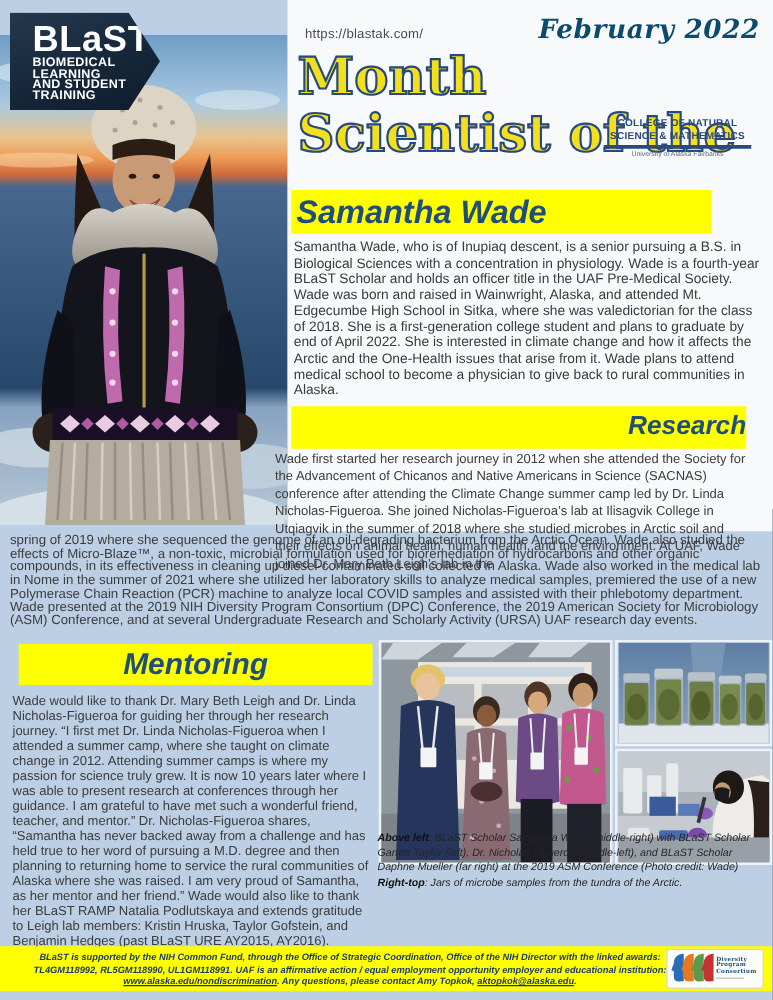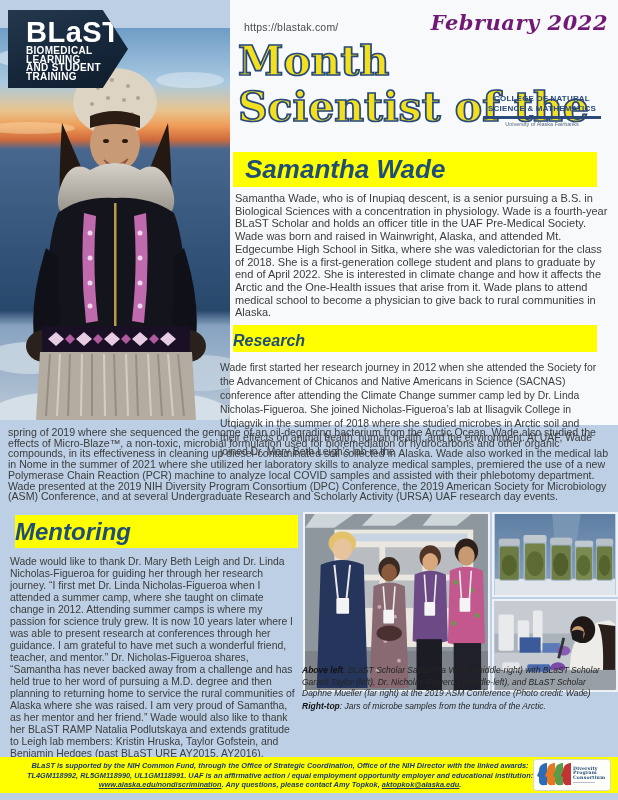--- a/index.html
+++ b/index.html
@@ -14,21 +14,21 @@
     position:absolute; left:230px; top:0; width:388px; height:425px;
     background:#f7f9fb;
   }
   .site-url {
     position:absolute; left:244px; top:21px; font-size:10.5px; color:#4a4a4a;
     letter-spacing:.2px;
   }
   .issue-date {
     position:absolute; right:10px; top:10px; width:220px; text-align:right;
     font-family:"DejaVu Serif", serif; font-style:italic; font-weight:bold;
-    font-size:21px; color:#701a75; letter-spacing:.5px;
+    font-size:21px; color:#0c4a6e; letter-spacing:.5px;
   }
   .newsletter-title {
     position:absolute; left:238px; top:38px; width:376px;
     font-family:"DejaVu Serif", serif; font-weight:bold;
     font-size:41px; line-height:46px; color:#f2df1e;
     -webkit-text-stroke:1.7px #27497e;
     text-shadow:0 0 1px #27497e;
     letter-spacing:0px;
   }
   .uaf-logo { position:absolute; left:468px; top:94px; width:148px; text-align:center; }
@@ -51,30 +51,30 @@
   .blast-logo-text {
     color:#fff; font-weight:bold; font-size:29px; line-height:30px; letter-spacing:.5px;
   }
   .blast-logo-sub { color:#fff; font-size:10px; font-weight:bold; line-height:8.6px; letter-spacing:.3px; }
   
   .section-heading {
     position:absolute; background:#ffff00; color:#1f4e79;
     font-weight:bold; font-style:italic;
   }
   .heading-samantha {
-    left:233px; top:152px; width:364px; height:35px;
-    font-size:26px; line-height:35px; padding-left:12px;
+    left:233px; top:152px; width:336px; height:35px;
+    font-size:26px; line-height:35px; padding-left:4px;
   }
   .heading-research {
-    left:233px; top:325px; width:364px; height:27px;
-    font-size:16px; line-height:31px; text-align:left;
+    left:233px; top:325px; width:364px; height:34px;
+    font-size:21px; line-height:31px; text-align:right;
   }
   .heading-mentoring {
     left:15px; top:515px; width:283px; height:33px;
-    font-size:24px; line-height:33px; 
+    font-size:24px; line-height:33px; text-align:center;
   }
   
   .para { color:#3c3c3c; position:absolute; }
   .bio-paragraph { left:235px; top:192px; width:374px; font-size:11px; line-height:12.7px; }
   .research-col  { left:220px; top:361px; width:377px; font-size:10.4px; line-height:14px; }
   .research-wide { left:8px;  top:427px; width:603px; font-size:10.6px; line-height:10.7px; }
   .mentoring-paragraph { left:10px; top:556px; width:287px; font-size:10.4px; line-height:12px; }
   
   .photo-frame { position:absolute; border:2px solid #eef2f7; }
   .group-photo { left:303px; top:512px; width:187px; height:180px; }

